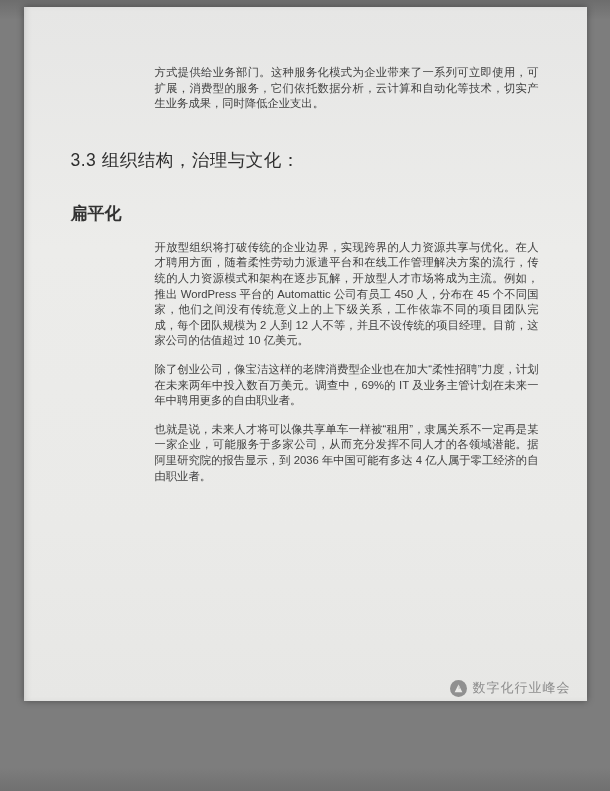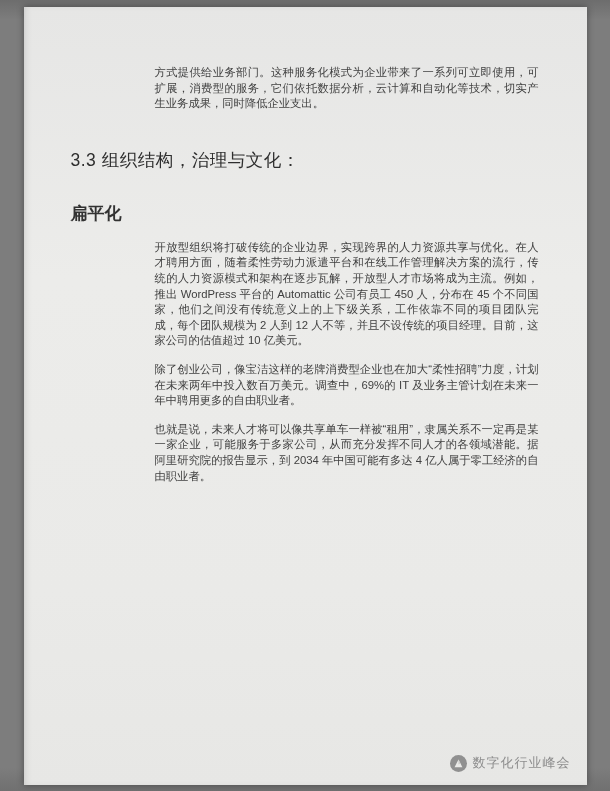--- a/index.html
+++ b/index.html
@@ -7,40 +7,40 @@
     width:610px;height:791px;overflow:hidden;
     background:#787878;
     font-family:"Liberation Sans","DejaVu Sans",sans-serif;
   }
   .photo-bg{
     width:610px;height:791px;
     background:linear-gradient(180deg,#6d6d6d 0%,#7d7d7d 2.5%,#7d7d7d 97%,#707070 100%);
     display:flex;justify-content:center;align-items:flex-start;
   }
   .page{
-    width:563px;height:778px;margin-top:7px;position:relative;
+    width:563px;height:694px;margin-top:7px;position:relative;
     background:linear-gradient(180deg,#e6e6e5 0%,#ececea 35%,#eaeae8 75%,#e7e7e5 100%);
     box-shadow:0 0 7px rgba(0,0,0,.38), inset 4px 0 10px -6px rgba(0,0,0,.25);
   }
   .content{padding:58px 20px 0 47px;color:#3d3d3d;}
   .body-text{margin-left:84px;margin-right:28px;}
   p.para{
     font-size:11.3px;line-height:15.6px;text-align:justify;
     margin:0 0 13px 0;color:#3f3f3f;
   }
   h2.section{
     font-size:17.5px;font-weight:normal;color:#2e2e2e;
     margin:36px 0 0 0;letter-spacing:.5px;
   }
   h3.sub{
     font-size:17px;font-weight:bold;color:#323232;
     margin:30px 0 15px 0;
   }
   .footer-brand{
-    position:absolute;right:16px;bottom:13px;
+    position:absolute;right:16px;bottom:4px;
     display:flex;align-items:center;gap:6px;
     color:#8d8d8d;font-size:13px;letter-spacing:1px;
   }
   .logo-circle{display:inline-flex;width:17px;height:17px;}
 </style>
 </head>
 <body>
 
 <div class="photo-bg">
   <div class="page">
@@ -50,21 +50,21 @@
         <p class="para">方式提供给业务部门。这种服务化模式为企业带来了一系列可立即使用，可扩展，消费型的服务，它们依托数据分析，云计算和自动化等技术，切实产生业务成果，同时降低企业支出。</p>
       </div>
 
       <h2 class="section">3.3 组织结构，治理与文化：</h2>
 
       <h3 class="sub">扁平化</h3>
 
       <div class="body-text">
         <p class="para">开放型组织将打破传统的企业边界，实现跨界的人力资源共享与优化。在人才聘用方面，随着柔性劳动力派遣平台和在线工作管理解决方案的流行，传统的人力资源模式和架构在逐步瓦解，开放型人才市场将成为主流。例如，推出 WordPress 平台的 Automattic 公司有员工 450 人，分布在 45 个不同国家，他们之间没有传统意义上的上下级关系，工作依靠不同的项目团队完成，每个团队规模为 2 人到 12 人不等，并且不设传统的项目经理。目前，这家公司的估值超过 10 亿美元。</p>
         <p class="para">除了创业公司，像宝洁这样的老牌消费型企业也在加大“柔性招聘”力度，计划在未来两年中投入数百万美元。调查中，69%的 IT 及业务主管计划在未来一年中聘用更多的自由职业者。</p>
-        <p class="para">也就是说，未来人才将可以像共享单车一样被“租用”，隶属关系不一定再是某一家企业，可能服务于多家公司，从而充分发挥不同人才的各领域潜能。据阿里研究院的报告显示，到 2034 年中国可能有多达 4 亿人属于零工经济的自由职业者。</p>
+        <p class="para">也就是说，未来人才将可以像共享单车一样被“租用”，隶属关系不一定再是某一家企业，可能服务于多家公司，从而充分发挥不同人才的各领域潜能。据阿里研究院的报告显示，到 2036 年中国可能有多达 4 亿人属于零工经济的自由职业者。</p>
       </div>
 
     </div>
 
     <div class="footer-brand">
       <span class="logo-circle">
         <svg width="17" height="17" viewBox="0 0 17 17" aria-hidden="true">
           <circle cx="8.5" cy="8.5" r="8.5" fill="#909090"></circle>
           <path d="M4.6 12.2 L8.5 4.4 L12.4 12.2 Z" fill="#eaeae8"></path>
           <path d="M8.5 4.4 L10.4 8.2 L8.5 9.4 Z" fill="#c9c9c7"></path>

